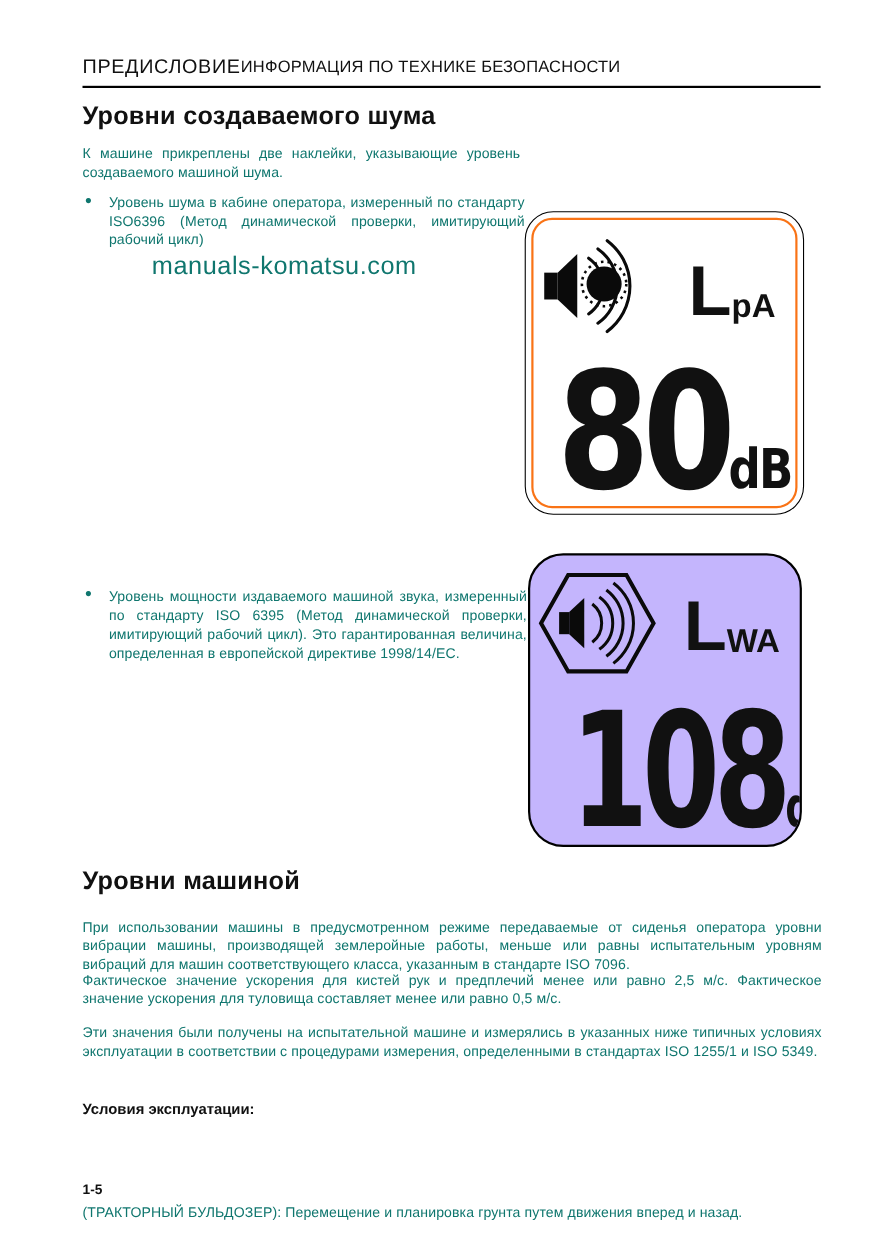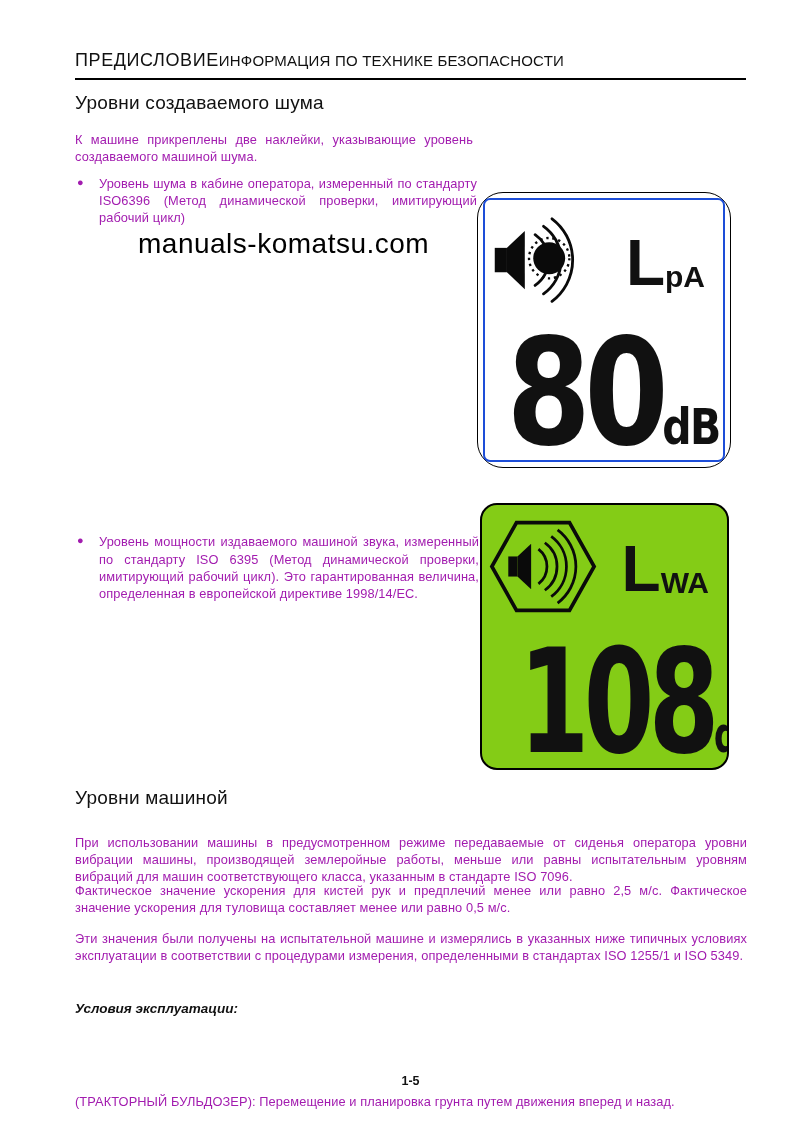--- a/index.html
+++ b/index.html
@@ -14,40 +14,40 @@
 
   
   .header {
     left:75px; top:50px; width:671px;
     display:flex; justify-content:flex-start; align-items:flex-end;
     border-bottom:2px solid #000; padding-bottom:7px;
   }
   .header-left  { font-size:18px; letter-spacing:0.6px; }
   .header-right { font-size:15px; letter-spacing:0.2px; padding-bottom:2px; }
 
-  .section-title { font-weight:normal; font-size:19px; letter-spacing:0.2px; }
+  .section-title { font-weight:bold; font-size:23px; letter-spacing:0.2px; }
   .body-text {
     font-size:12.8px; line-height:1.34; text-align:justify;
-    letter-spacing:0.1px; color:#a21caf;
+    letter-spacing:0.1px; color:#0f766e;
   }
   .bullet { padding-left:24px; position:relative; }
   .bullet .marker { position:absolute; left:2px; top:0; font-size:11px; }
 
-  .watermark { color:#000000; font-size:28px; letter-spacing:0.5px; }
+  .watermark { color:#0f766e; font-size:23px; letter-spacing:0.5px; }
 
   
   .sticker-outer {
     border:1.5px solid #000; border-radius:26px; padding:5px; background:#fff;
   }
   .sticker-inner {
-    border:2px solid #1d4ed8; border-radius:7px;
+    border:2px solid #f97316; border-radius:19px;
     width:100%; height:100%; position:relative; overflow:hidden;
   }
   .sticker-single {
-    border:2.5px solid #000; border-radius:17px; background:#84cc16;
+    border:2.5px solid #000; border-radius:32px; background:#c4b5fd;
     overflow:hidden;
   }
   .sticker-top {
     display:flex; align-items:center; justify-content:space-between;
     padding:14px 14px 0 6px;
   }
   .sym { font-weight:bold; white-space:nowrap; margin-right:4px; }
   .sym-main { font-size:64px; line-height:1; }
   .sym-sub  { font-size:30px; position:relative; top:2px; }
   .num-row {
@@ -56,21 +56,21 @@
   }
   .num-val, .num-unit { font-weight:bold; font-family:"DejaVu Sans",sans-serif; }
   #sticker-cab .num-row   { transform:scaleX(0.82); transform-origin:50% 100%; }
   #sticker-cab .num-val   { font-size:148px; letter-spacing:-8px; }
   #sticker-cab .num-unit  { font-size:50px;  letter-spacing:-2px; }
   #sticker-power .num-row { transform:scaleX(0.70); transform-origin:50% 100%; }
   #sticker-power .num-val { font-size:145px; letter-spacing:-8px; }
   #sticker-power .num-unit{ font-size:50px;  letter-spacing:-2px; }
 
   .conditions-title { font-weight:bold; font-size:13.5px; }
-  .footer-page { font-weight:bold; font-size:12.5px; text-align:center; }
+  .footer-page { font-weight:bold; font-size:12.5px; text-align:left; }
 </style>
 </head>
 <body>
 
 <div class="abs header">
   <div class="header-left">ПРЕДИСЛОВИЕ</div>
   <div class="header-right">ИНФОРМАЦИЯ ПО ТЕХНИКЕ БЕЗОПАСНОСТИ</div>
 </div>
 
 <div class="abs section-title" style="left:75px; top:92px;">Уровни создаваемого шума</div>
@@ -144,17 +144,17 @@
 </div>
 
 <div class="abs section-title" style="left:75px; top:787px;">Уровни машиной</div>
 
 <div class="abs body-text" style="left:75px; top:822px; width:672px;margin-top:12px;">При использовании машины в предусмотренном режиме передаваемые от сиденья оператора уровни вибрации машины, производящей землеройные работы, меньше или равны испытательным уровням вибраций для машин соответствующего класса, указанным в стандарте ISO 7096.</div>
 
 <div class="abs body-text" style="left:75px; top:882px; width:672px;">Фактическое значение ускорения для кистей рук и предплечий менее или равно 2,5 м/с. Фактическое значение ускорения для туловища составляет менее или равно 0,5 м/с.</div>
 
 <div class="abs body-text" style="left:75px; top:930px; width:672px;">Эти значения были получены на испытательной машине и измерялись в указанных ниже типичных условиях эксплуатации в соответствии с процедурами измерения, определенными в стандартах ISO 1255/1 и ISO 5349.</div>
 
-<div class="abs conditions-title" style="left:75px; top:1001px;font-style:italic;">Условия эксплуатации:</div>
+<div class="abs conditions-title" style="left:75px; top:1001px;">Условия эксплуатации:</div>
 
 <div class="abs body-text" style="left:75px; top:1093px; width:672px;">(ТРАКТОРНЫЙ БУЛЬДОЗЕР): Перемещение и планировка грунта путем движения вперед и назад.</div>
 
 <div class="abs footer-page" style="left:75px; top:1074px; width:671px;">1-5</div>
 
 </body></html>

